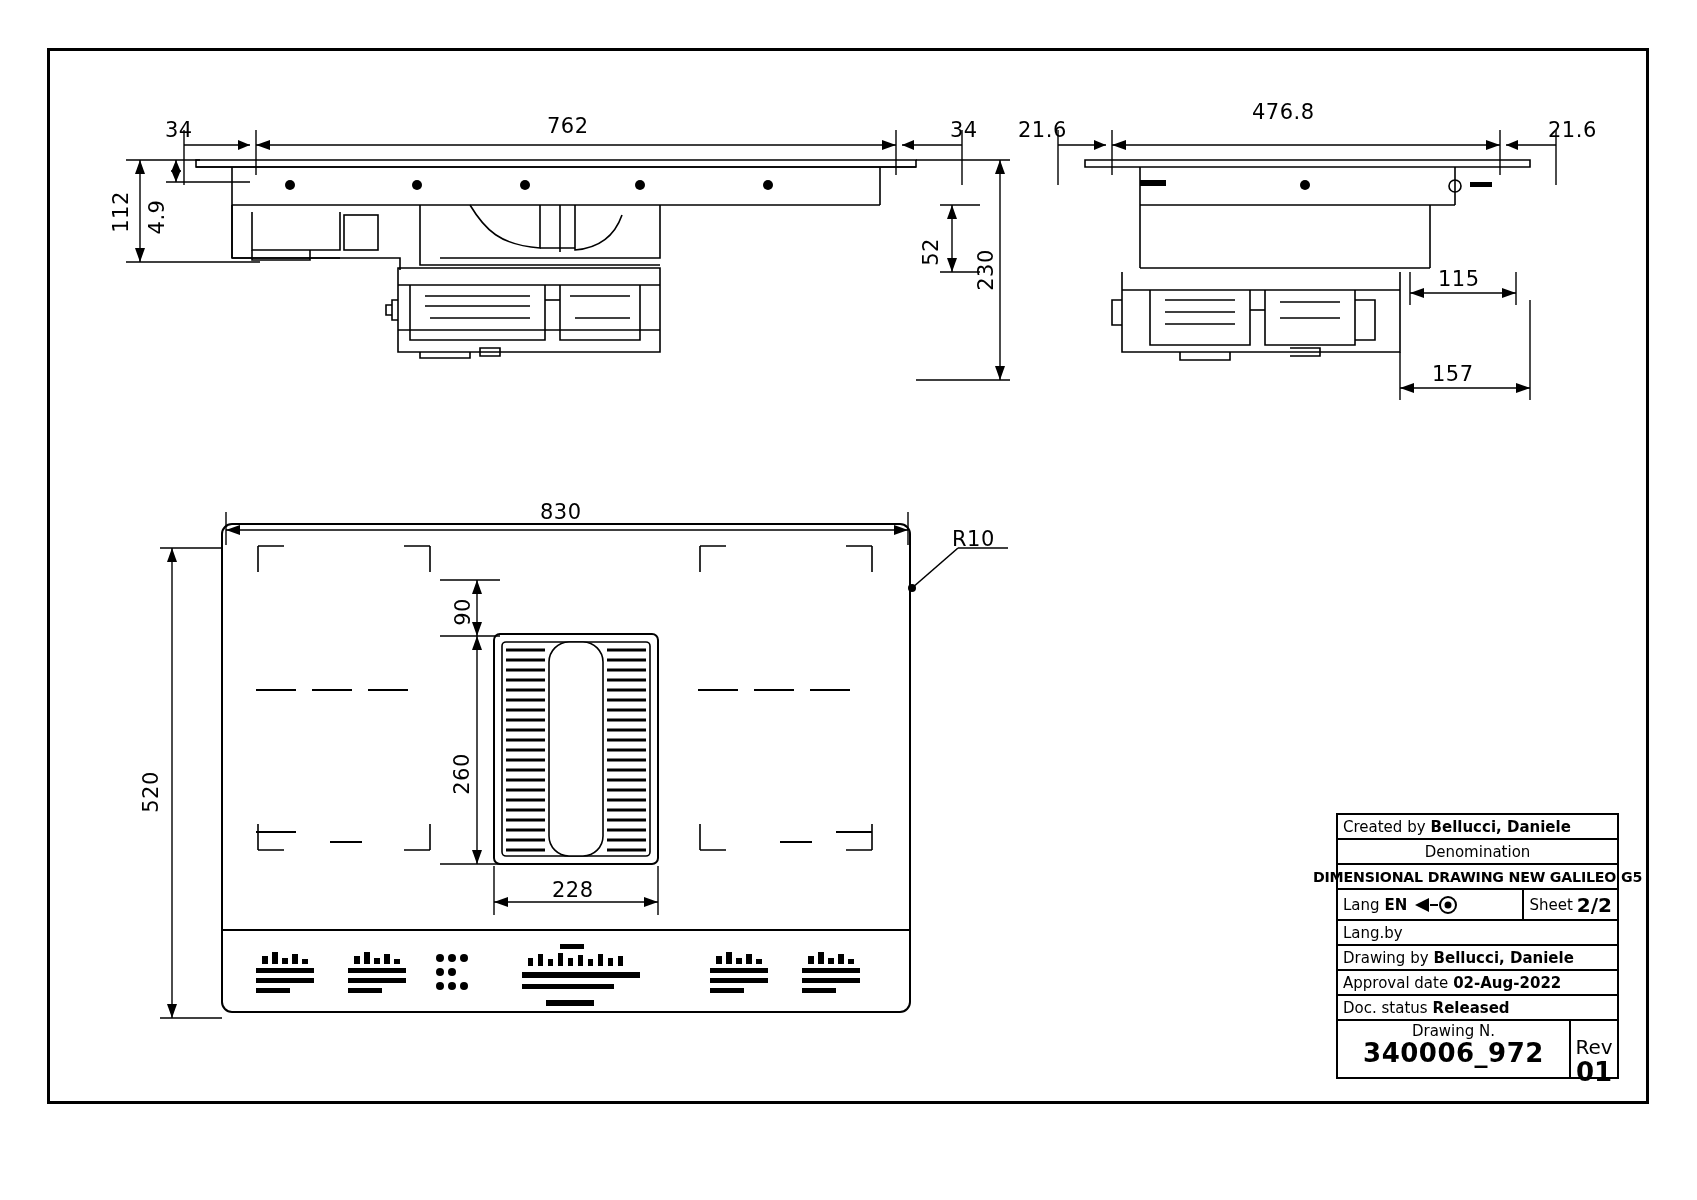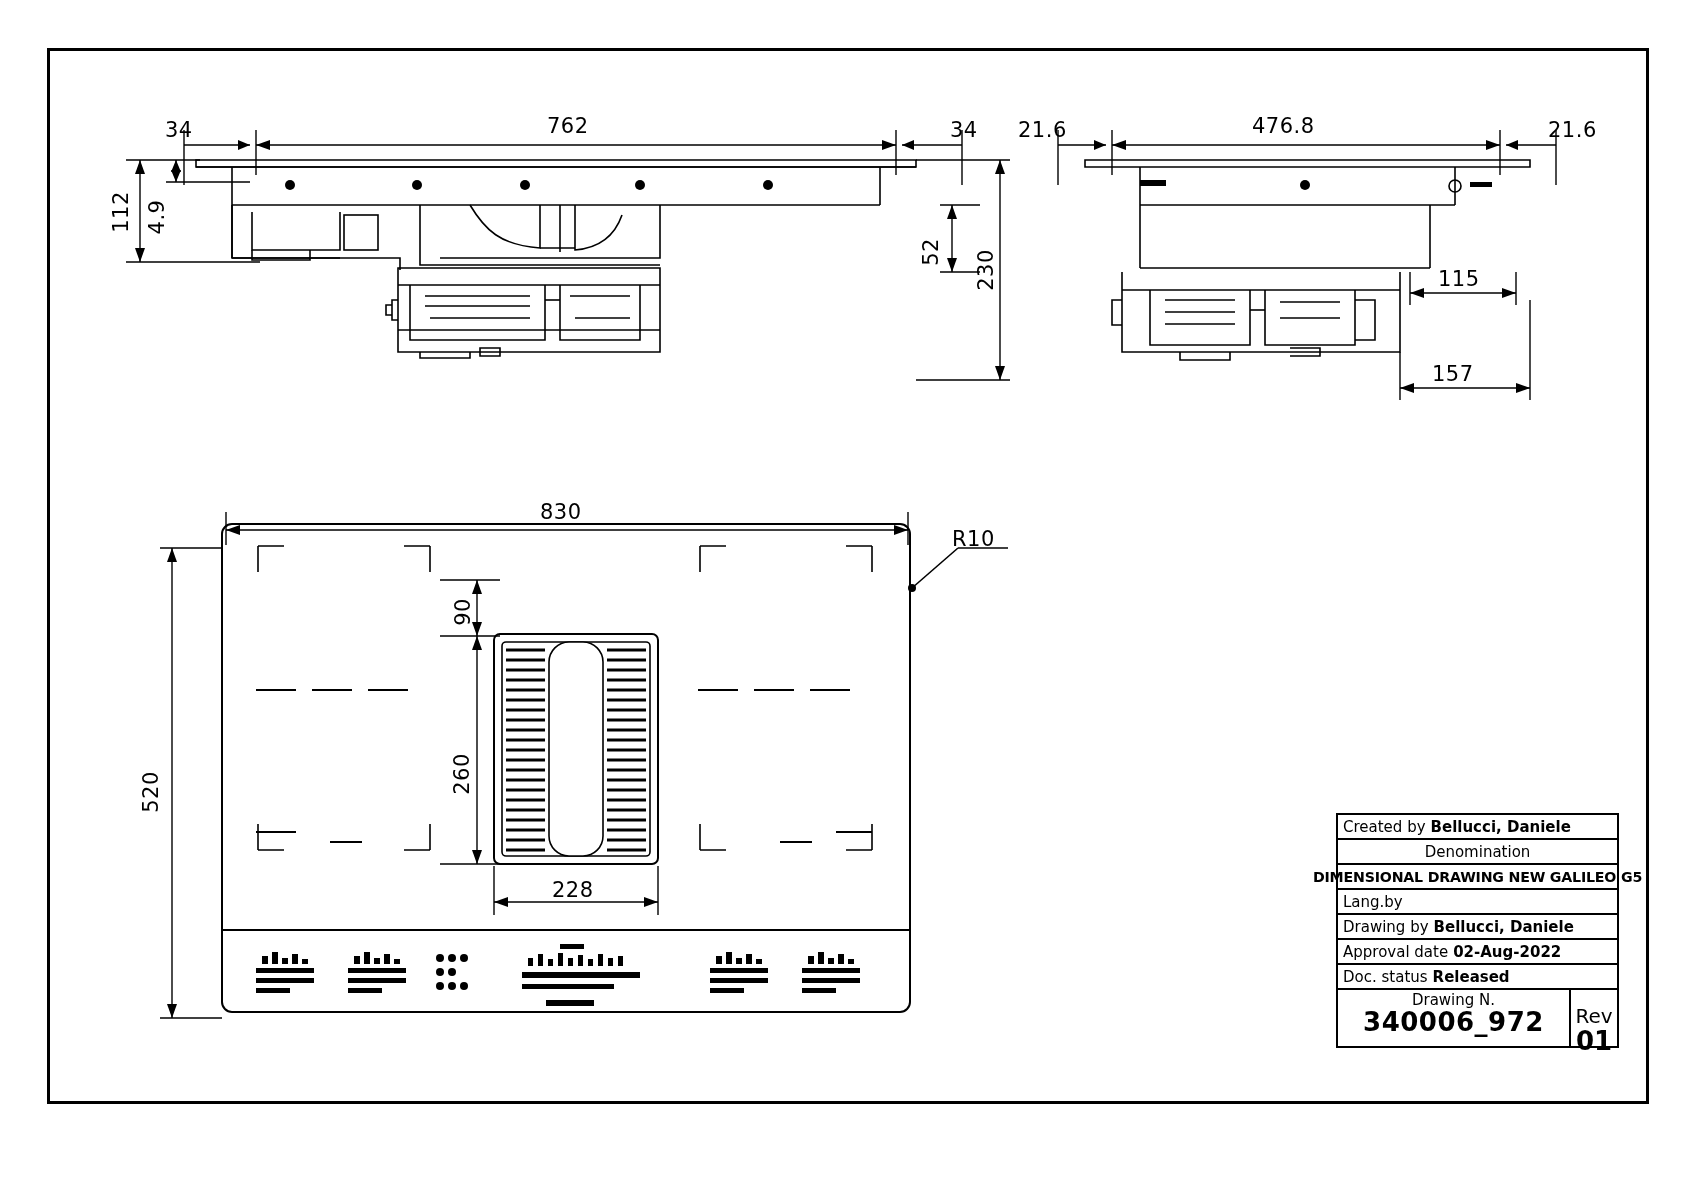--- a/index.html
+++ b/index.html
@@ -423,21 +423,21 @@
 
   <div class="dim-text" style="left:165px; top:118px;">34</div>
   <div class="dim-text" style="left:547px; top:114px;">762</div>
   <div class="dim-text" style="left:950px; top:118px;">34</div>
   <div class="dim-text rot" style="left:100px; top:200px;">112</div>
   <div class="dim-text rot" style="left:140px; top:205px;">4.9</div>
   <div class="dim-text rot" style="left:917px; top:240px;">52</div>
   <div class="dim-text rot" style="left:965px; top:258px;">230</div>
 
   <div class="dim-text" style="left:1018px; top:118px;">21.6</div>
-  <div class="dim-text" style="left:1252px; top:114px;">476.8</div>
+  <div class="dim-text" style="left:1252px; top:100px;">476.8</div>
   <div class="dim-text" style="left:1548px; top:118px;">21.6</div>
   <div class="dim-text" style="left:1438px; top:267px;">115</div>
   <div class="dim-text" style="left:1432px; top:362px;">157</div>
 
   <div class="dim-text" style="left:540px; top:500px;">830</div>
   <div class="dim-text rot" style="left:130px; top:780px;">520</div>
   <div class="dim-text" style="left:952px; top:527px;">R10</div>
   <div class="dim-text rot" style="left:449px; top:600px;">90</div>
   <div class="dim-text rot" style="left:441px; top:762px;">260</div>
   <div class="dim-text" style="left:552px; top:878px;">228</div>
@@ -450,20 +450,38 @@
     </div>
 
     <div class="tb-row tb-center">
       <span class="tb-deno">Denomination</span>
     </div>
 
     <div class="tb-row tb-center">
       <span class="tb-denoval">DIMENSIONAL  DRAWING  NEW  GALILEO  G5</span>
     </div>
 
+    <div class="tb-lang">
+      <span class="left">
+        <span class="tb-lab">Lang</span>
+        <span class="tb-val">EN</span>
+        <span class="proj-symbol">
+          <svg width="44" height="18" viewBox="0 0 44 18">
+            <polygon points="2,9 16,2 16,16" fill="#000"></polygon>
+            <line x1="17" y1="9" x2="25" y2="9" stroke="#000" stroke-width="2"></line>
+            <circle cx="35" cy="9" r="8" fill="none" stroke="#000" stroke-width="2"></circle>
+            <circle cx="35" cy="9" r="3.5" fill="#000"></circle>
+          </svg>
+        </span>
+      </span>
+      <span class="tb-sheet">
+        <span class="tb-lab">Sheet</span>
+        <span class="sheet-val">2/2</span>
+      </span>
+    </div>
 
     <div class="tb-row">
       <span class="tb-lab">Lang.by</span>
       <span class="tb-val"></span>
     </div>
 
     <div class="tb-row">
       <span class="tb-lab">Drawing by</span>
       <span class="tb-val">Bellucci, Daniele</span>
     </div>

